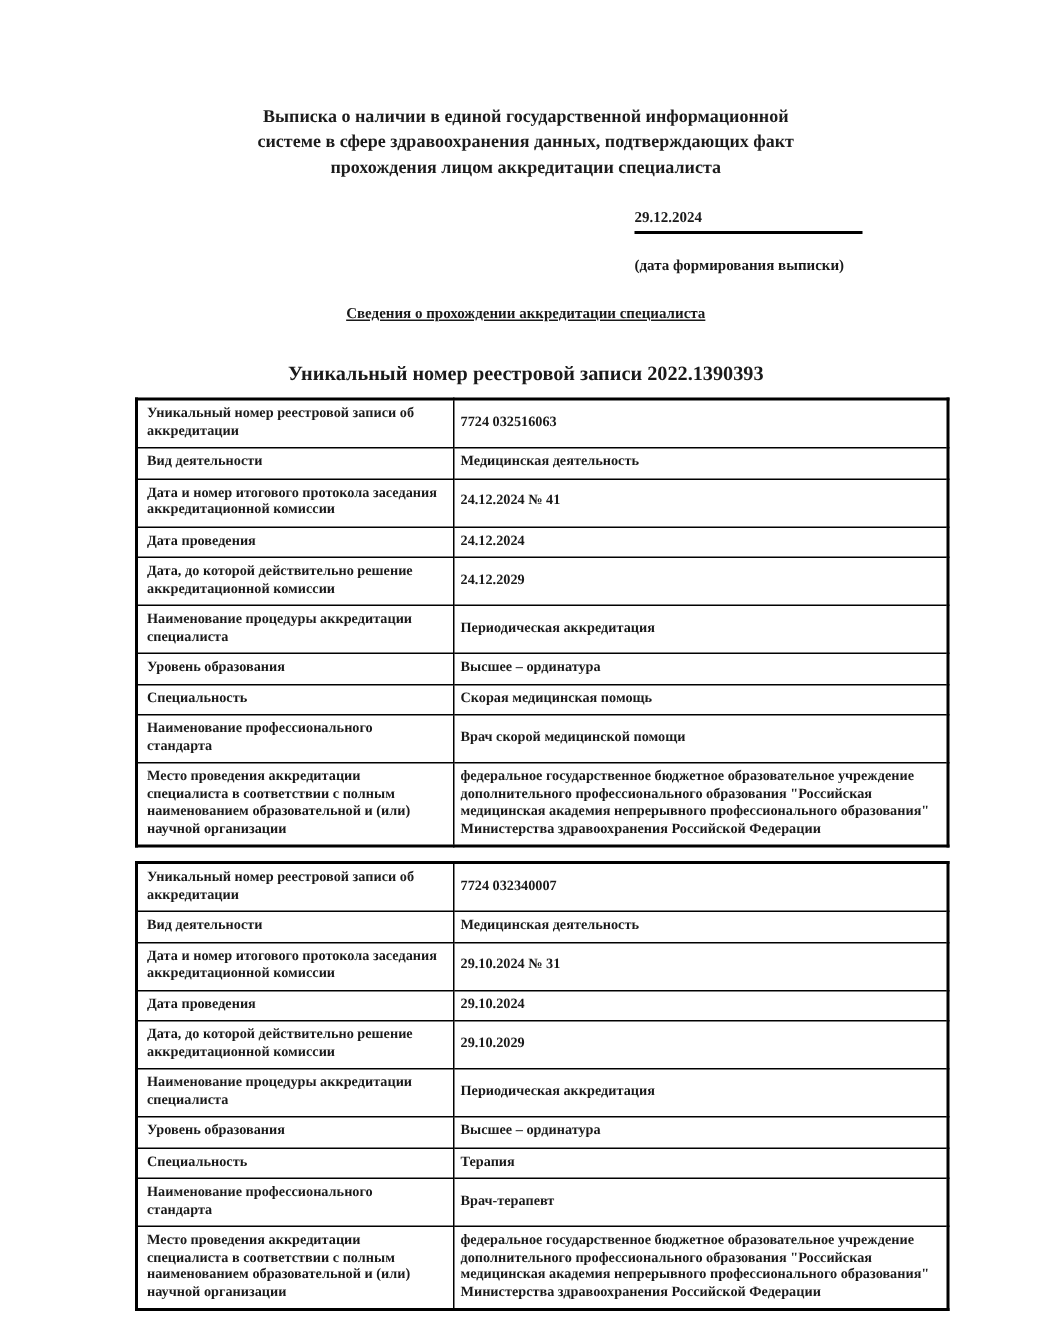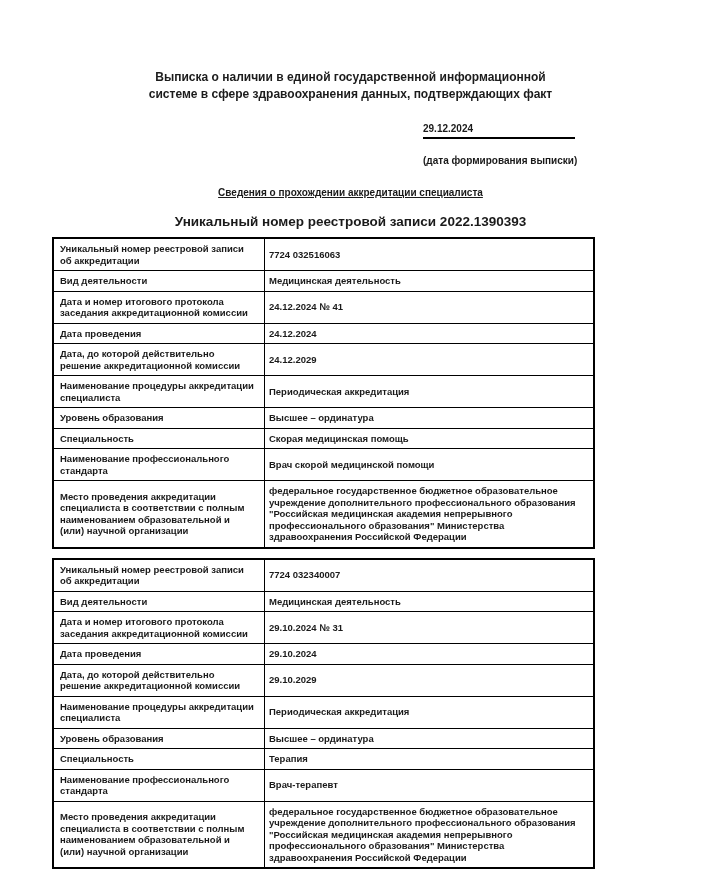--- a/index.html
+++ b/index.html
@@ -6,21 +6,21 @@
     margin: 0;
     padding: 0;
     background: #ffffff;
   }
   .page {
     position: relative;
     width: 701px;
     height: 881px;
     margin: 0 auto;
     background: #ffffff;
-    font-family: Liberation Sans, sans-serif;
+    font-family: Liberation Serif, serif;
     color: #1a1a1a;
     font-weight: bold;
     box-sizing: border-box;
     padding-top: 69px;
     overflow: hidden;
   }
   .doc-title {
     text-align: center;
     font-size: 12px;
     line-height: 17px;
@@ -50,29 +50,29 @@
     font-size: 9.8px;
     line-height: 13px;
   }
   .section-heading {
     margin-top: 20px;
     text-align: center;
     font-size: 10px;
     text-decoration: underline;
   }
   .registry-heading {
-    margin-top: 16px;
+    margin-top: 26px;
     text-align: center;
     font-size: 13.5px;
   }
   table.acc-table {
     border-collapse: collapse;
     table-layout: fixed;
     width: 543px;
-    margin: 9px 0 0 52px;
+    margin: 9px 0 0 90px;
     border: 2px solid #000;
   }
   table.acc-table:first-of-type {
     margin-top: 8px;
   }
   table.acc-table td {
     border: 1px solid #000;
     font-size: 9.5px;
     line-height: 11.5px;
     vertical-align: middle;
@@ -87,20 +87,21 @@
   }
 </style>
 </head>
 <body>
 
 <div class="page">
 
   <div class="doc-title">
     <div>Выписка о наличии в единой государственной информационной</div>
     <div>системе в сфере здравоохранения данных, подтверждающих факт</div>
+    <div>прохождения лицом аккредитации специалиста</div>
   </div>
 
   <div class="date-block">
     <span class="date-value">29.12.2024</span>
     <span class="date-caption">(дата формирования выписки)</span>
   </div>
 
 
   <div class="section-heading">Сведения о прохождении аккредитации специалиста</div>
 

